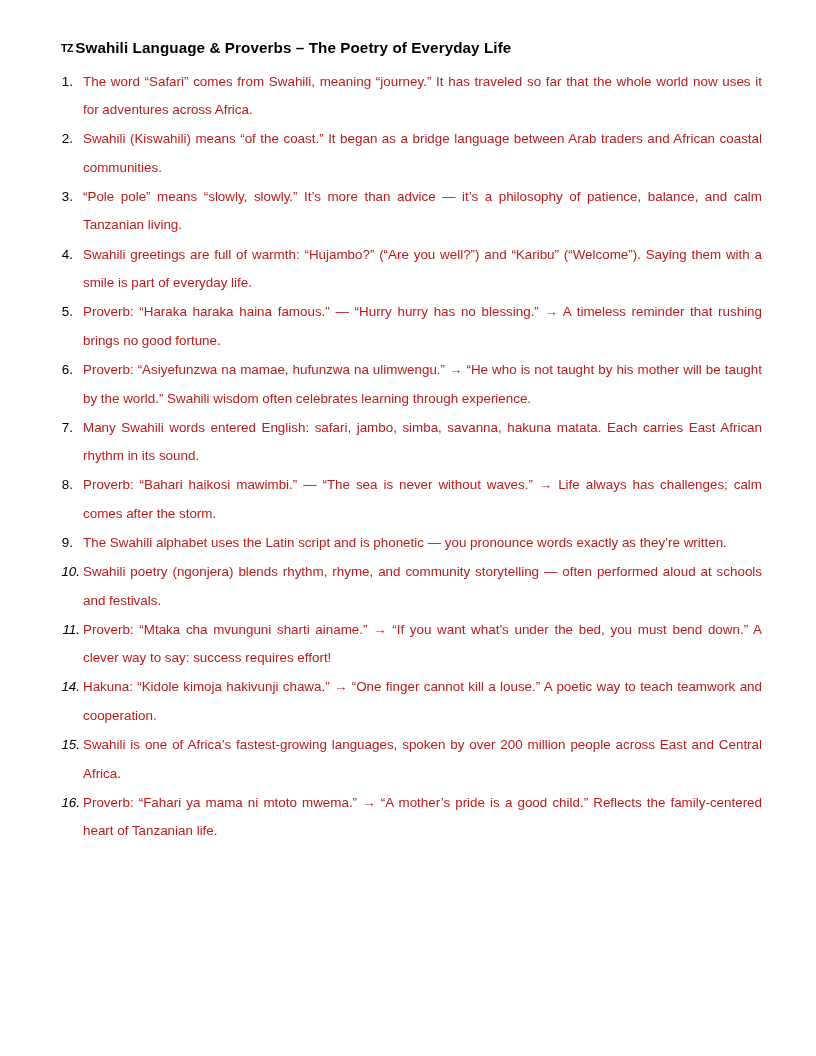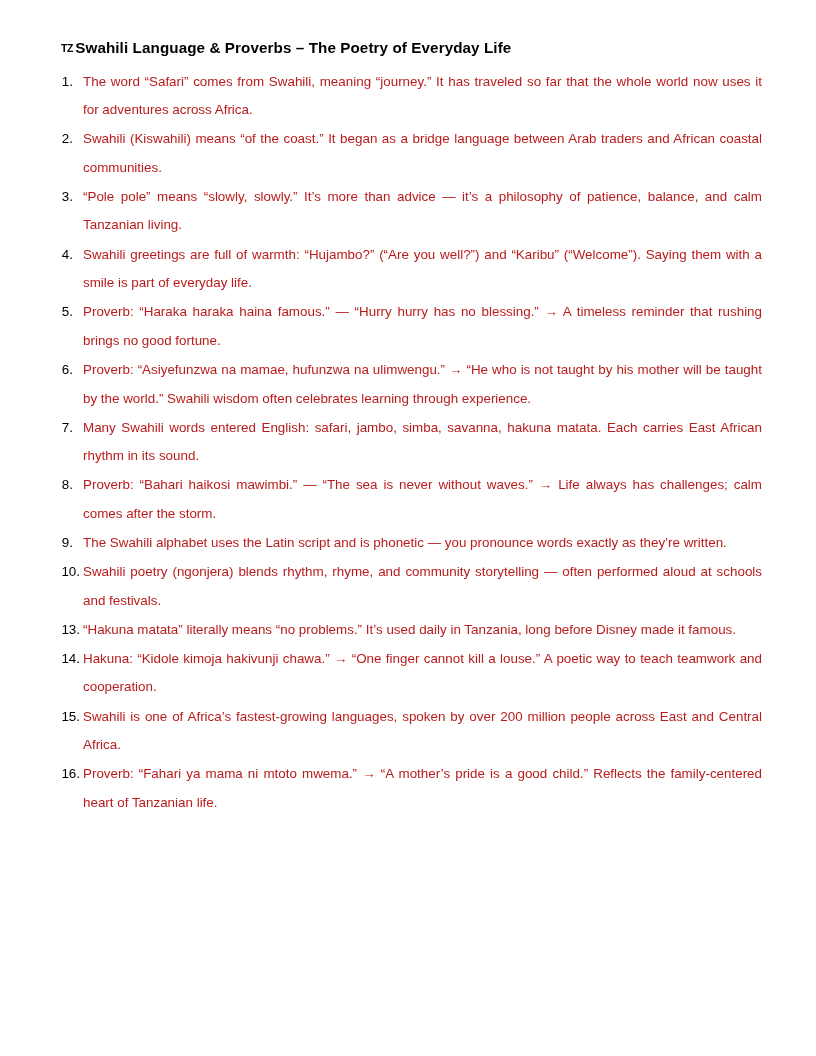--- a/index.html
+++ b/index.html
@@ -56,20 +56,21 @@
     white-space: nowrap;
     color: #000000;
   }
   .li-num.narrow {
     width: 21px;
     margin-right: 10px;
   }
   .li-num.wide {
     width: 28px;
     margin-right: 3px;
+    font-style: italic;
   }
   .li-text {
     flex: 1 1 auto;
     text-align: justify;
     text-justify: inter-word;
     color: #b91c1c;
     hyphens: none;
   }
 </style>
 </head>
@@ -116,22 +117,22 @@
       </li>
       <li>
         <span class="li-num narrow">9.</span>
         <span class="li-text">The Swahili alphabet uses the Latin script and is phonetic — you pronounce words exactly as they’re written.</span>
       </li>
       <li>
         <span class="li-num wide">10.</span>
         <span class="li-text">Swahili poetry (ngonjera) blends rhythm, rhyme, and community storytelling — often performed aloud at schools and festivals.</span>
       </li>
       <li>
-        <span class="li-num wide">13.</span>
-        <span class="li-text">“Hakuna matata” literally means “no problems.” It’s used daily in Tanzania, long before Disney made it famous.</span>
+        <span class="li-num wide">11.</span>
+        <span class="li-text">Proverb: “Mtaka cha mvunguni sharti ainame.” → “If you want what’s under the bed, you must bend down.” A clever way to say: success requires effort!</span>
       </li>
       <li>
         <span class="li-num wide">14.</span>
         <span class="li-text">Hakuna: “Kidole kimoja hakivunji chawa.” → “One finger cannot kill a louse.” A poetic way to teach teamwork and cooperation.</span>
       </li>
       <li>
         <span class="li-num wide">15.</span>
         <span class="li-text">Swahili is one of Africa’s fastest-growing languages, spoken by over 200 million people across East and Central Africa.</span>
       </li>
       <li>

